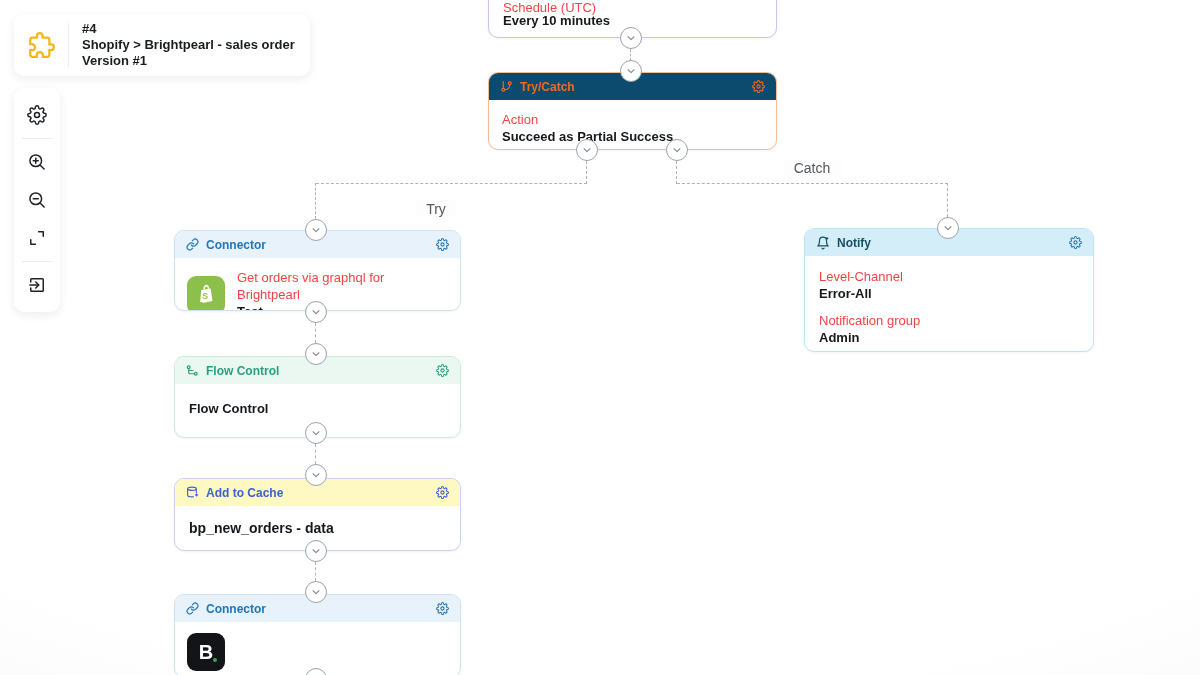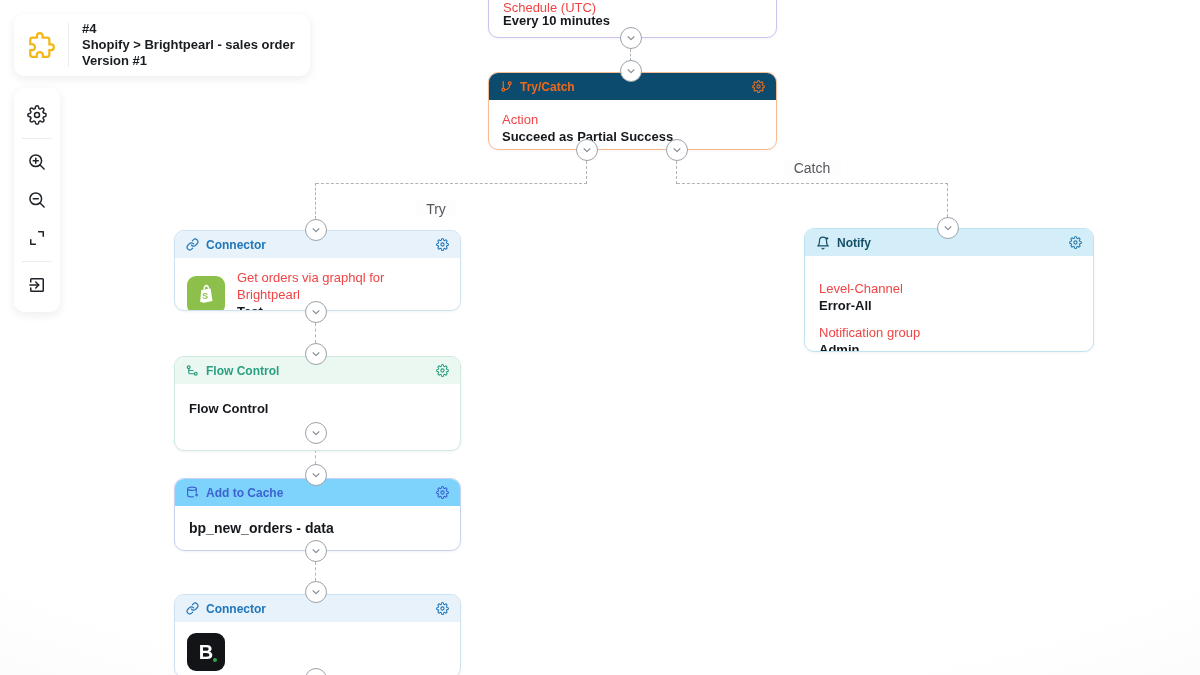--- a/index.html
+++ b/index.html
@@ -44,21 +44,21 @@
   .flex1 { flex:1; }
   .gear-btn { display:flex; cursor:pointer; }
 
   .n-trycatch   { border-color:#F6BB92; }
   .n-trycatch .node-header { background:#0c4a6e; color:#ED6B1E; }
   .n-connector  { border-color:#CDE2F1; }
   .n-connector .node-header { background:#E8F2FA; color:#2177BA; }
   .n-flow       { border-color:#CDEADC; }
   .n-flow .node-header { background:#EBF8F1; color:#2AA080; }
   .n-cache      { border-color:#C7D2EF; }
-  .n-cache .node-header { background:#7dd3fc; color:#3C63CF; }
+  .n-cache .node-header { background:#fef9c3; color:#3C63CF; }
   .n-notify     { border-color:#BEE3F1; }
   .n-notify .node-header { background:#D3EEF8; color:#174F68; }
   .n-schedule   { border-color:#CFC0F0; }
 
   .lbl { font-size:13px; color:#ef4444; line-height:17px; }
   .val { font-size:13px; color:#15181C; font-weight:700; line-height:18px; }
 
   .body-pad { padding:11px 13px; }
   .conn-body { display:flex; gap:12px; padding:11px 12px; align-items:center; }
   .app-icon { width:38px; height:38px; border-radius:9px; flex:none;
@@ -187,21 +187,21 @@
           <text x="11.2" y="15.6" font-size="8" font-weight="bold" fill="#8CC04B" text-anchor="middle" font-family="Liberation Sans, sans-serif">S</text>
         </svg>
       </span>
       <span>
         <div class="lbl">Get orders via graphql for Brightpearl</div>
         <div class="val">Test</div>
       </span>
     </div>
   </div>
 
-  <div class="node n-flow" style="left:174px; top:356px; width:287px; height:95px;">
+  <div class="node n-flow" style="left:174px; top:356px; width:287px; height:82px;">
     <div class="node-header">
       <svg width="13" height="13" viewBox="0 0 24 24" fill="none" stroke="#2AA080" stroke-width="2.2" stroke-linecap="round" stroke-linejoin="round">
         <circle cx="5" cy="6" r="2.6"></circle>
           <path d="M5 8.6V15a3 3 0 0 0 3 3h7"></path>
           <circle cx="18" cy="18" r="2.6"></circle>
           <path d="M5 12h8"></path>
       </svg>
       <span>Flow Control</span>
       <span class="flex1"></span>
       <span class="gear-btn">
@@ -271,21 +271,21 @@
       </svg>
       <span>Notify</span>
       <span class="flex1"></span>
       <span class="gear-btn">
         <svg width="13" height="13" viewBox="0 0 24 24" fill="none" stroke="#2B7CAB" stroke-width="2" stroke-linecap="round" stroke-linejoin="round">
           <circle cx="12" cy="12" r="3"></circle>
           <path d="M19.4 15a1.65 1.65 0 0 0 .33 1.82l.06.06a2 2 0 0 1-2.83 2.83l-.06-.06a1.65 1.65 0 0 0-1.82-.33 1.65 1.65 0 0 0-1 1.51V21a2 2 0 0 1-4 0v-.09A1.65 1.65 0 0 0 9 19.4a1.65 1.65 0 0 0-1.82.33l-.06.06a2 2 0 0 1-2.83-2.83l.06-.06a1.65 1.65 0 0 0 .33-1.82 1.65 1.65 0 0 0-1.51-1H3a2 2 0 0 1 0-4h.09A1.65 1.65 0 0 0 4.6 9a1.65 1.65 0 0 0-.33-1.82l-.06-.06a2 2 0 0 1 2.83-2.83l.06.06a1.65 1.65 0 0 0 1.82.33H9a1.65 1.65 0 0 0 1-1.51V3a2 2 0 0 1 4 0v.09a1.65 1.65 0 0 0 1 1.51 1.65 1.65 0 0 0 1.82-.33l.06-.06a2 2 0 0 1 2.83 2.83l-.06.06a1.65 1.65 0 0 0-.33 1.82V9a1.65 1.65 0 0 0 1.51 1H21a2 2 0 0 1 0 4h-.09a1.65 1.65 0 0 0-1.51 1z"></path>
         </svg>
       </span>
     </div>
-    <div style="padding:24px 14px;">
+    <div style="padding:12px 14px;">
       <div class="lbl">Level-Channel</div>
       <div class="val">Error-All</div>
       <div style="height:9px;"></div>
       <div class="lbl">Notification group</div>
       <div class="val">Admin</div>
     </div>
   </div>
 
   <div class="dash-v" style="left:630px; top:49px;  height:12px;"></div>
   <div class="dash-v" style="left:586px; top:161px; height:23px;"></div>

